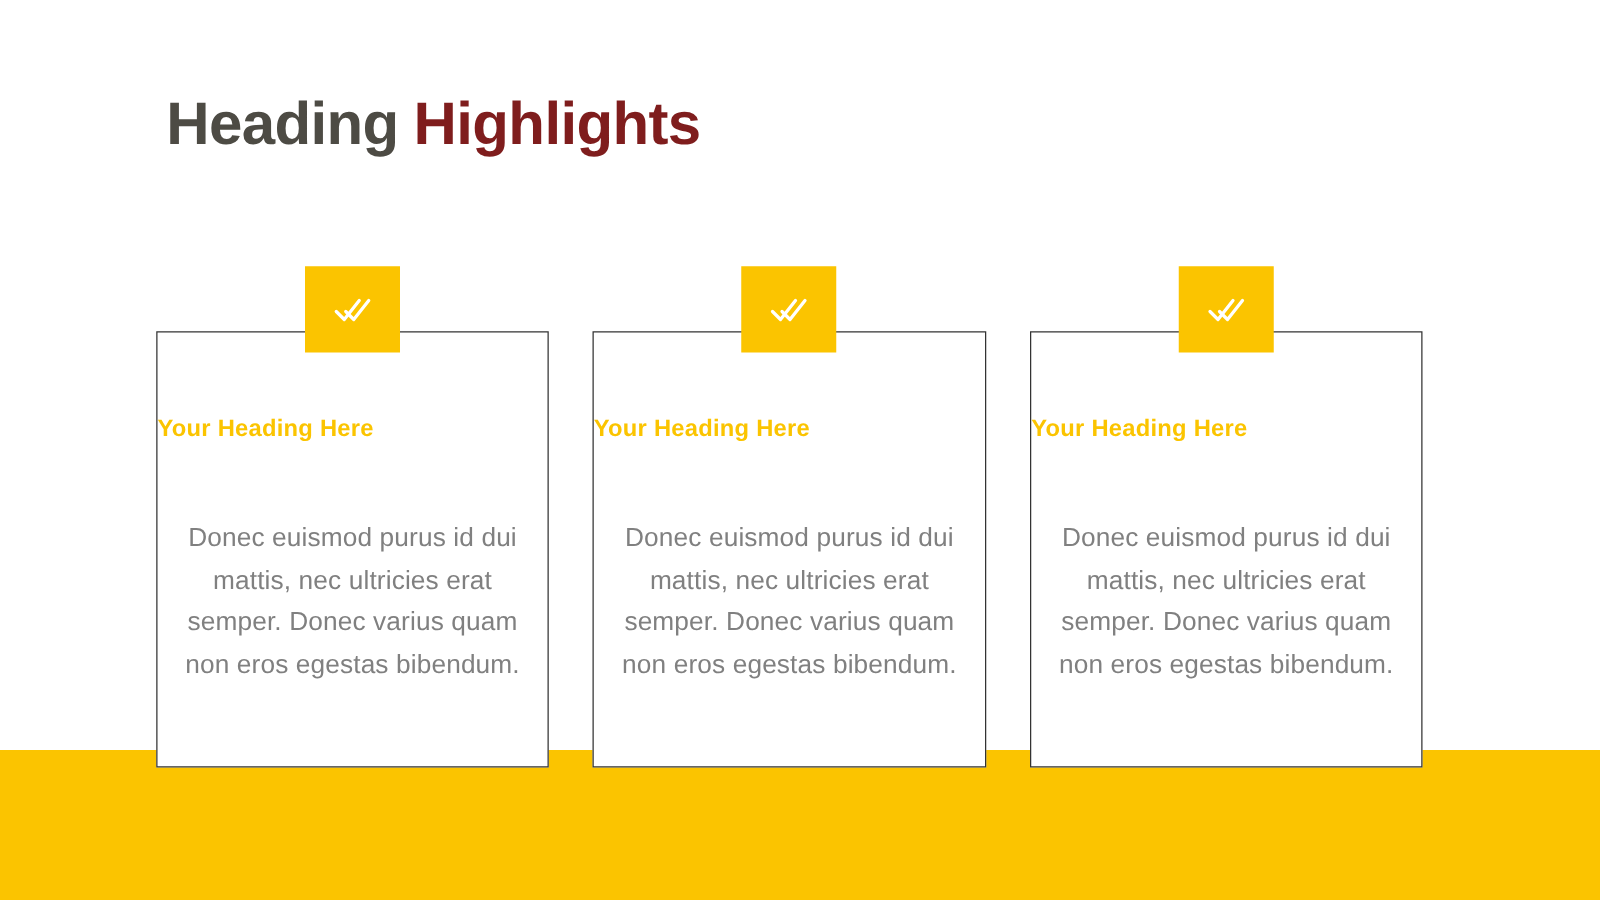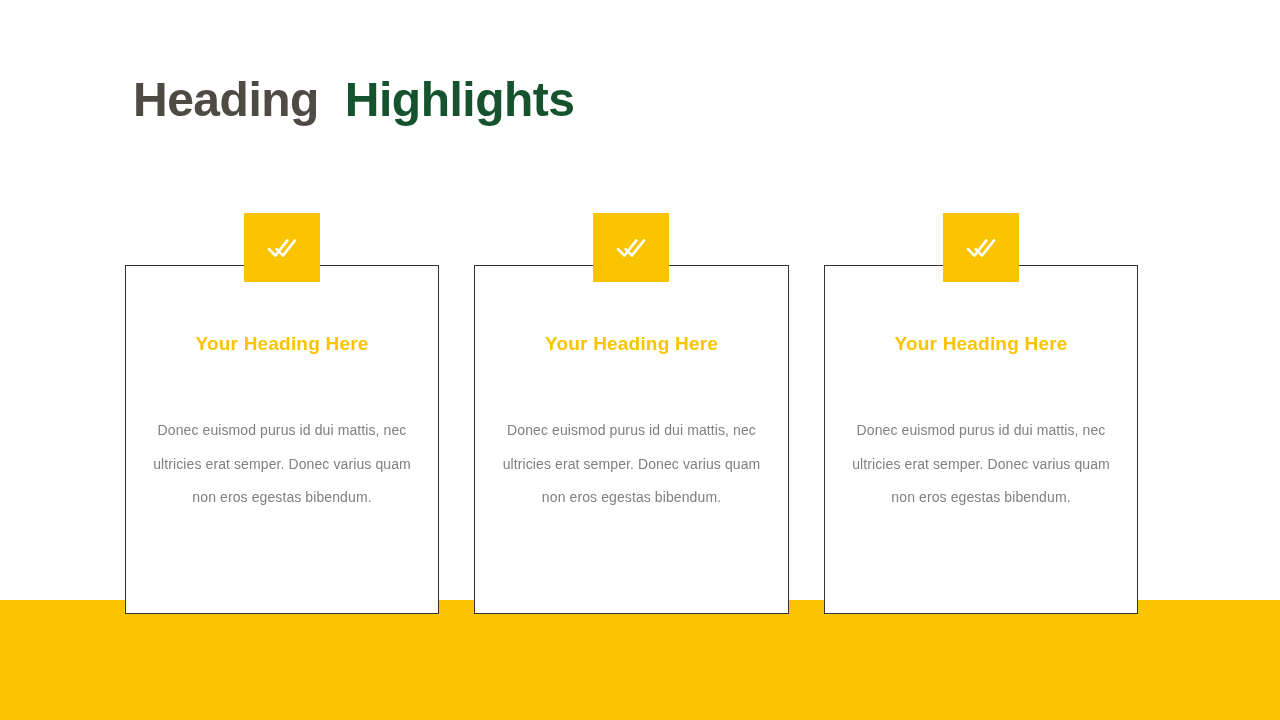--- a/index.html
+++ b/index.html
@@ -33,56 +33,55 @@
     left:133px;
     top:68px;
     font-size:48px;
     font-weight:bold;
     letter-spacing:-0.5px;
     line-height:64px;
     white-space:nowrap;
     z-index:5;
   }
   .title-primary { color:#4d4b44; }
-  .title-accent  { color:#14532d; margin-left:26px; }
+  .title-accent  { color:#7f1d1d; margin-left:12px; }
 
   
   .card {
     position:absolute;
     top:265px;
     height:349px;
     background:#ffffff;
     border:1px solid #333333;
     z-index:3;
   }
   .card-1 { left:125px; width:314px; }
   .card-2 { left:474px; width:315px; }
   .card-3 { left:824px; width:314px; }
 
   .card-heading {
     position:absolute;
     left:0;
     top:66px;
     width:100%;
-    text-align:center;
     color:#fbc400;
     font-size:19px;
     font-weight:bold;
     letter-spacing:0.2px;
     line-height:24px;
   }
 
   .card-body {
     position:absolute;
     left:14px;
     top:148px;
     width:calc(100% - 28px);
     text-align:center;
     color:#808080;
-    font-size:14px;
+    font-size:21px;
     font-weight:normal;
     line-height:33.5px;
     letter-spacing:0.1px;
   }
 
   
   .icon-badge {
     position:absolute;
     top:213px;
     width:76px;

